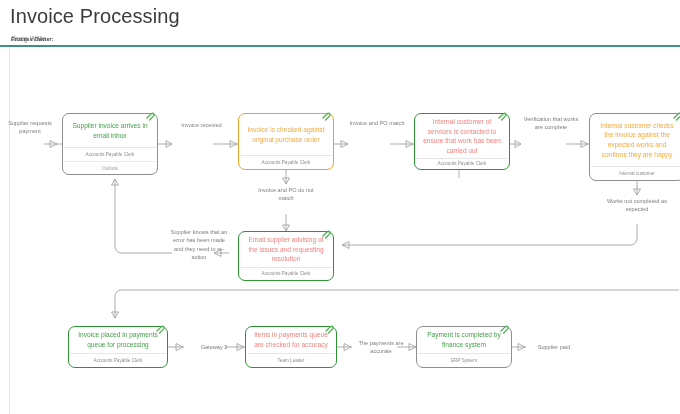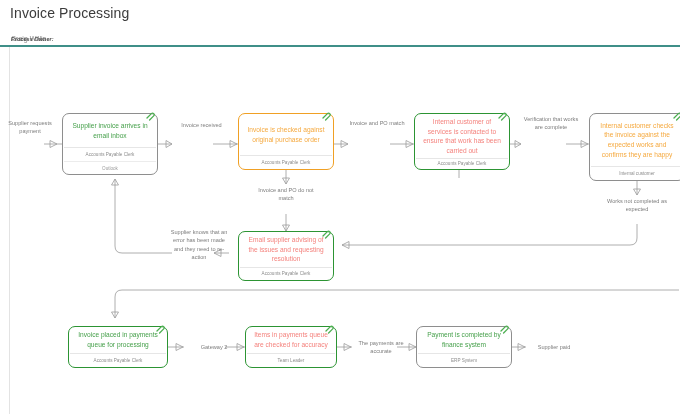--- a/index.html
+++ b/index.html
@@ -8,21 +8,21 @@
     background:#ffffff;
     font-family:"Liberation Sans", sans-serif;
     overflow:hidden;
     position:relative;
     color:#4a4a4a;
   }
   #canvas{position:absolute;left:0;top:0;width:680px;height:414px;}
 
   
   .hdr{position:absolute;left:0;top:0;width:680px;height:47px;background:#fff;}
-  .hdr-title{position:absolute;left:10px;top:5px;font-size:14px;color:#3b3b3b;
+  .hdr-title{position:absolute;left:10px;top:5px;font-size:20px;color:#3b3b3b;
              font-weight:400;letter-spacing:.1px;white-space:nowrap;}
   .hdr-sub{position:absolute;left:11px;top:35px;font-size:7px;white-space:nowrap;}
   .hdr-sub .lbl{font-style:italic;font-weight:bold;color:#4b4b4b;}
   .hdr-sub .val{color:#8a8a8a;font-style:normal;font-weight:normal;}
   .hdr-rule{position:absolute;left:0;top:45px;width:680px;height:2px;background:#3f8f88;}
   .side-rule{position:absolute;left:9px;top:47px;width:1px;height:367px;background:#e3e3e3;}
 
   
   svg#wires{position:absolute;left:0;top:0;width:680px;height:414px;pointer-events:none;}
   svg#wires path,svg#wires line{stroke:#9a9a9a;stroke-width:.8;fill:none;}

